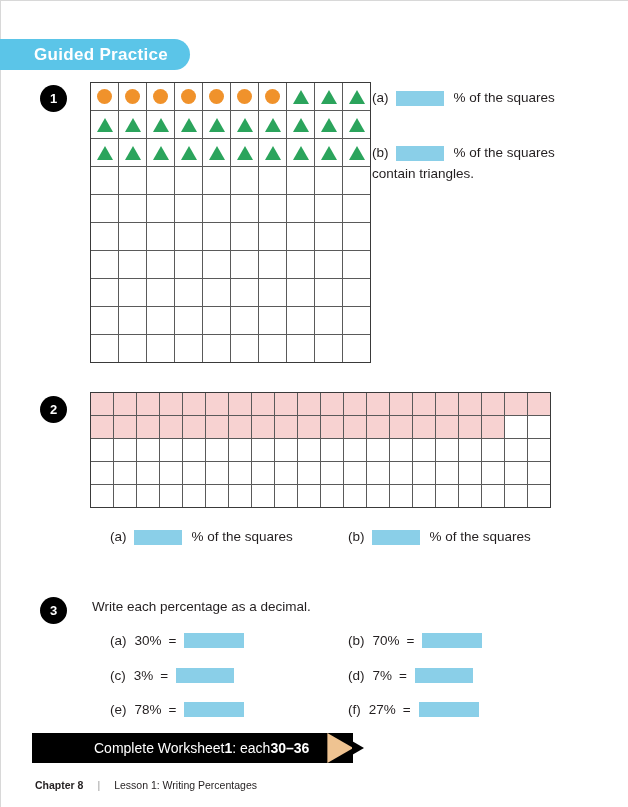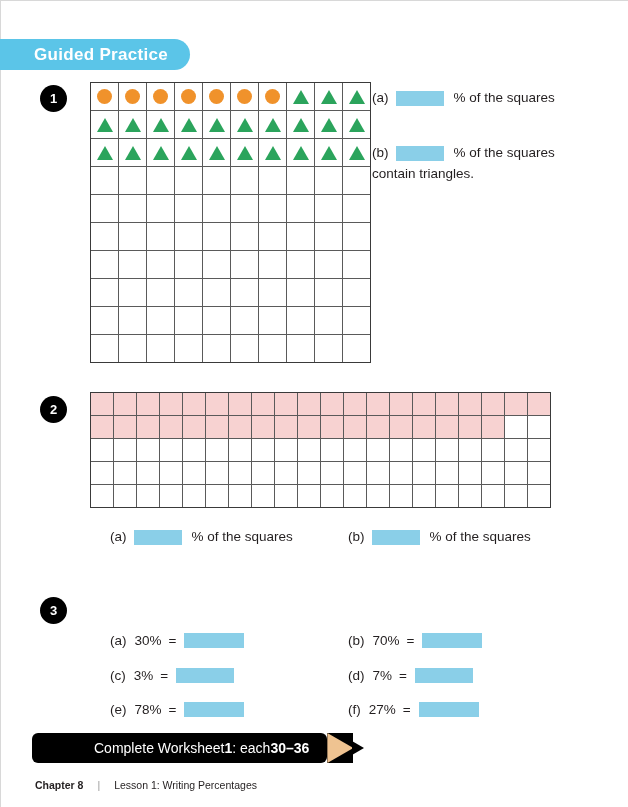--- a/index.html
+++ b/index.html
@@ -174,21 +174,20 @@
     align-items: stretch;
   }
   #pencil .body {
     background: #000000;
     color: #ffffff;
     font-size: 14px;
     display: flex;
     align-items: center;
     padding: 0 18px 0 62px;
     white-space: nowrap;
-    border-radius: 6px;
   }
   #pencil .wood {
     width: 26px;
     background: #000000;
     position: relative;
   }
   #pencil .wood::before {
     content: "";
     position: absolute;
     inset: 0;
@@ -553,20 +552,21 @@
       <span class="label">(b)</span>
       <span class="blank w48"></span>
       <span style="margin-left:10px;">% of the squares</span>
     </div>
   </div>
 
   <div class="qnum" style="left:40px; top:597px;">
     <span>3</span>
   </div>
 
+  <div id="q3-prompt">Write each percentage as a decimal.</div>
 
   <div class="q3row" style="left:110px; top:633px;">
     <span class="plabel">(a)</span>
     <span class="pval">30%</span>
     <span class="eq">=</span>
     <span class="blank w60"></span>
   </div>
 
   <div class="q3row" style="left:348px; top:633px;">
     <span class="plabel">(b)</span>

